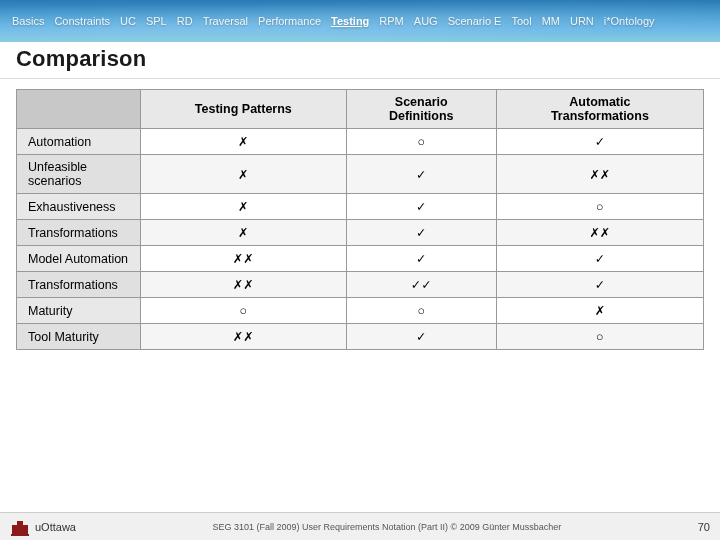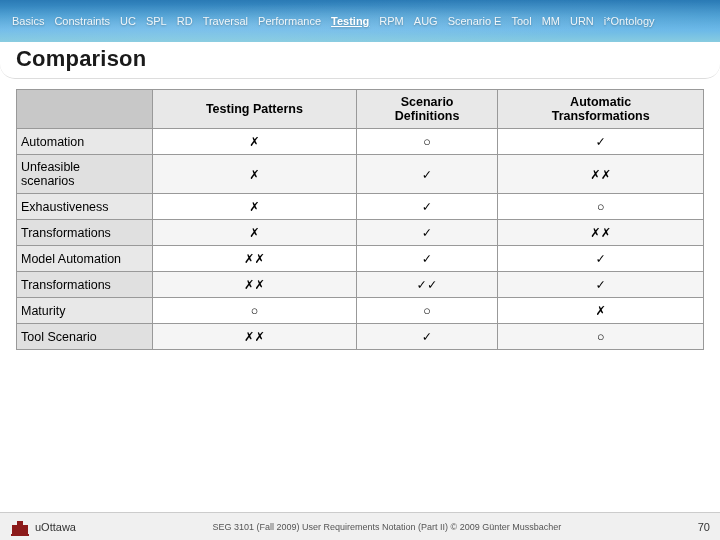--- a/index.html
+++ b/index.html
@@ -53,21 +53,20 @@
       color: #fff;
       font-weight: bold;
       text-decoration: underline;
     }
 
     
     .page-title-bar {
       background: #fff;
       padding: 4px 16px 6px 16px;
       border-bottom: 1px solid #ddd;
-      border-radius: 15px;
     }
 
     .page-title {
       font-size: 22px;
       font-weight: bold;
       color: #1a1a1a;
       letter-spacing: 0.2px;
     }
 
     
@@ -78,36 +77,36 @@
 
     
     .comparison-table {
       width: 100%;
       border-collapse: collapse;
       font-size: 12.5px;
     }
 
     .comparison-table th, .comparison-table td {
       border: 1px solid #999;
-      padding: 5px 4px;
+      padding: 5px 11px;
       text-align: center;
       vertical-align: middle;
     }
 
     .comparison-table th {
       background: #e8e8e8;
       font-weight: bold;
       font-size: 12.5px;
     }
 
     .comparison-table td:first-child {
       text-align: left;
       background: #e8e8e8;
       font-weight: normal;
-      width: 136px;
+      width: 124px;
     }
 
     .comparison-table th:first-child {
       background: #c8c8c8;
     }
 
     .comparison-table tr:nth-child(even) td {
       background: #f5f5f5;
     }
 
@@ -235,21 +234,21 @@
         <td>✓✓</td>
         <td>✓</td>
       </tr>
       <tr>
         <td>Maturity</td>
         <td>○</td>
         <td>○</td>
         <td>✗</td>
       </tr>
       <tr>
-        <td>Tool Scenario</td>
+        <td>Tool Maturity</td>
         <td>✗✗</td>
         <td>✓</td>
         <td>○</td>
       </tr>
     </tbody>
   </table>
 </div>
 
 <div class="footer">
   <div class="footer-logo">

